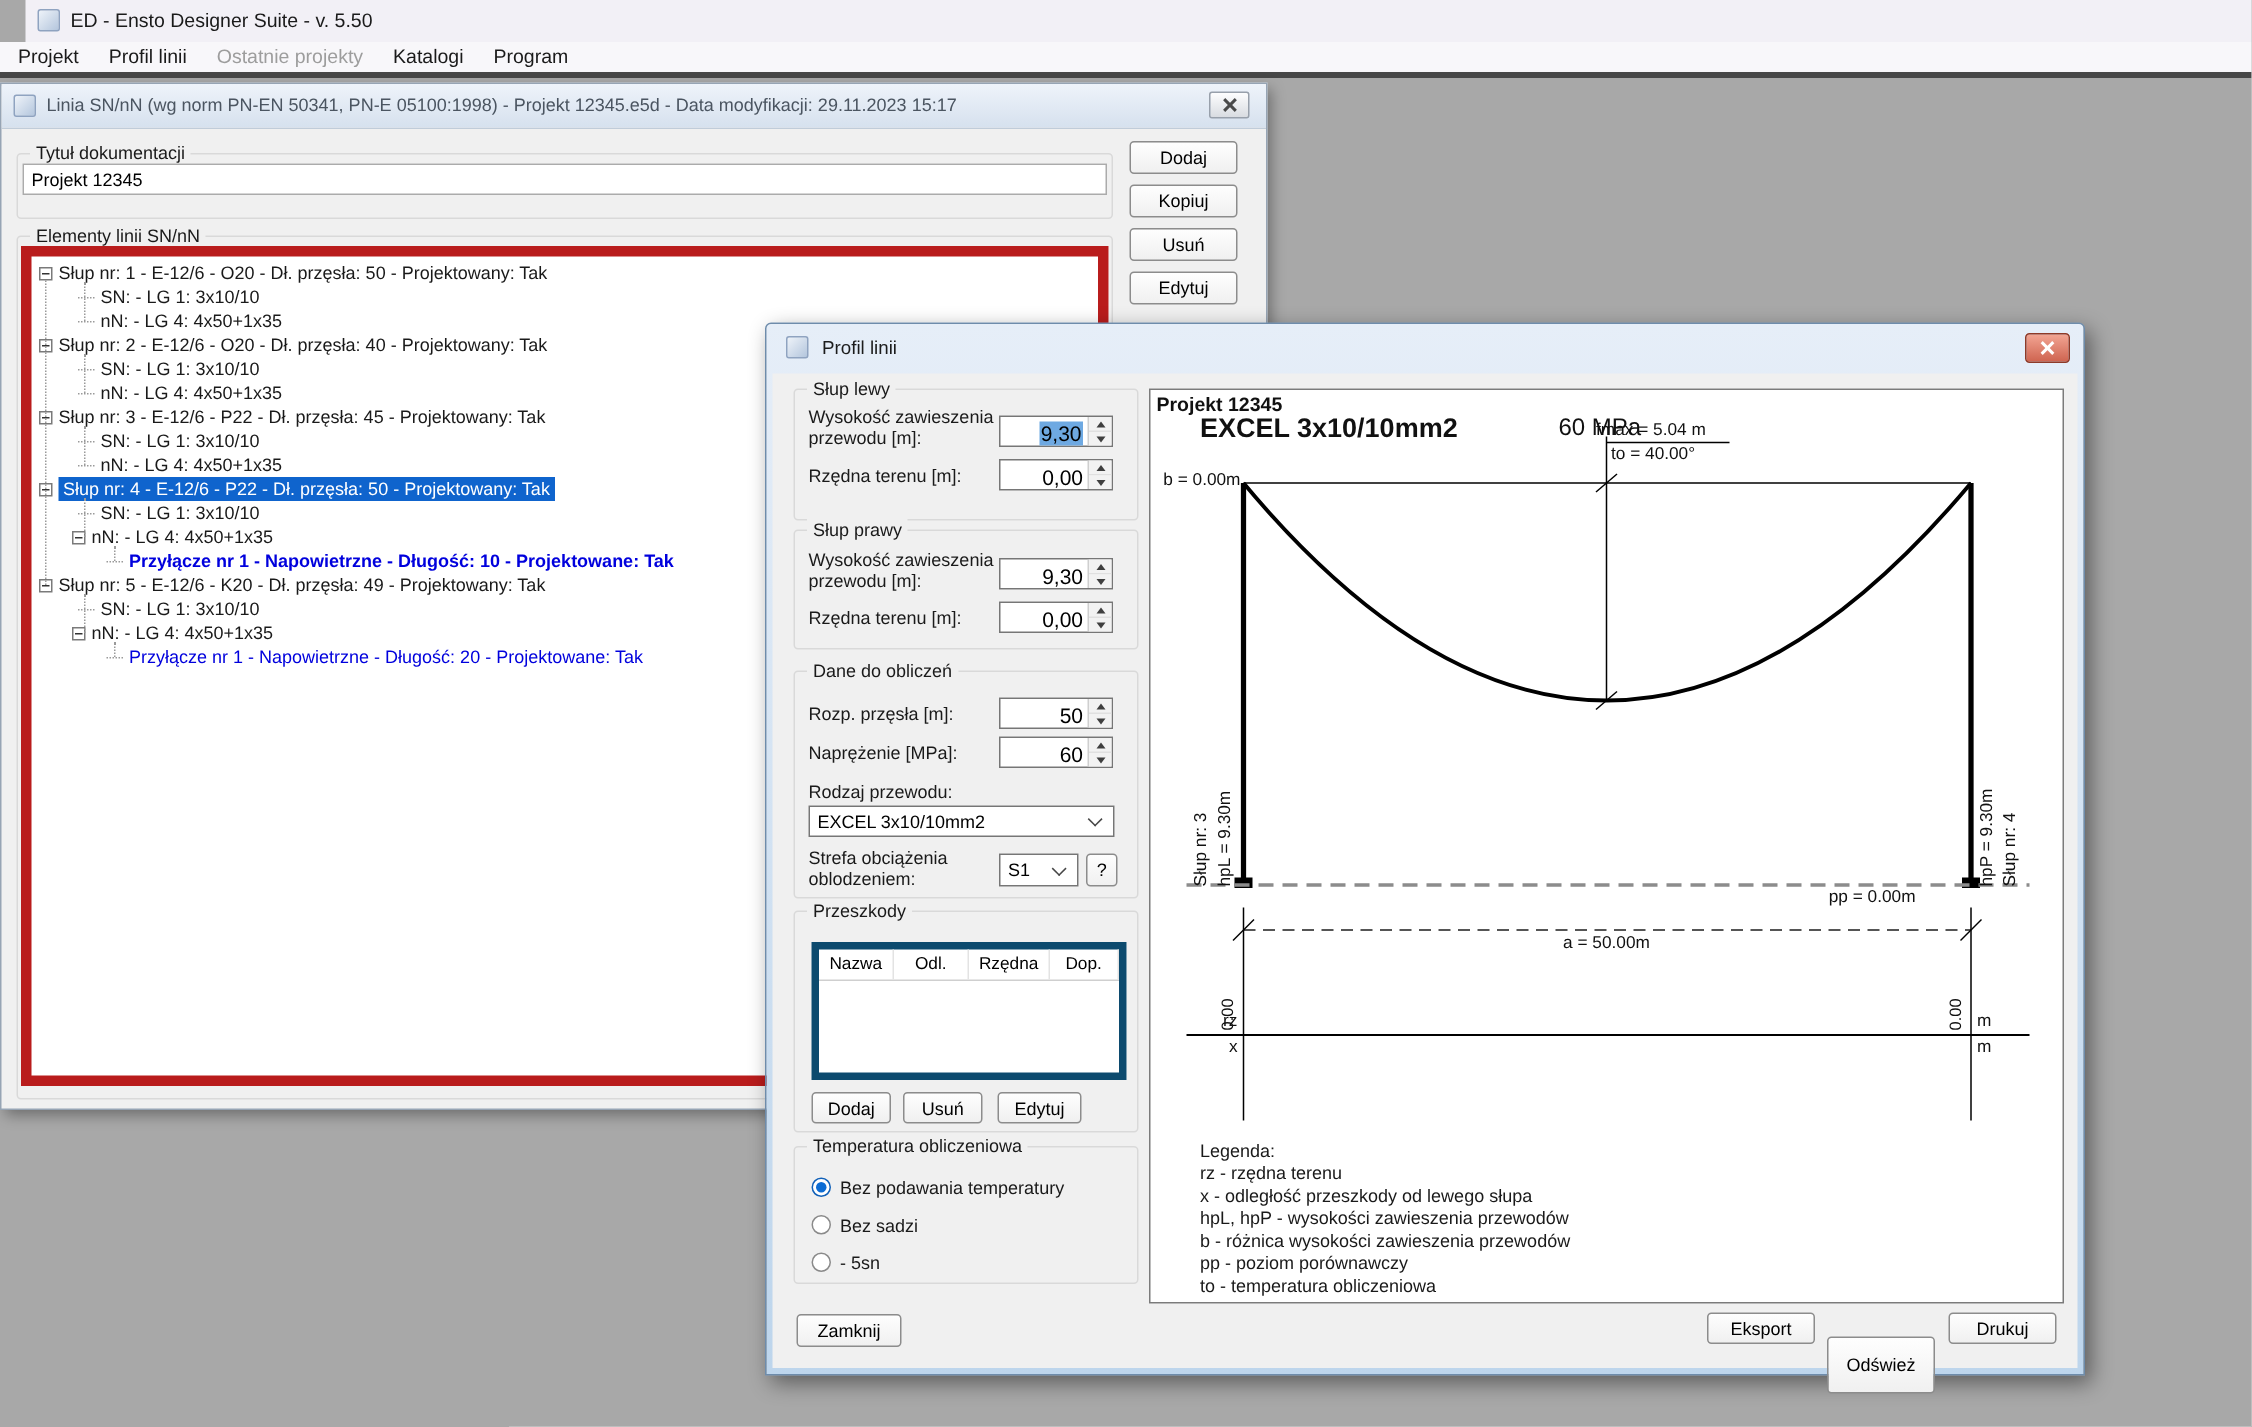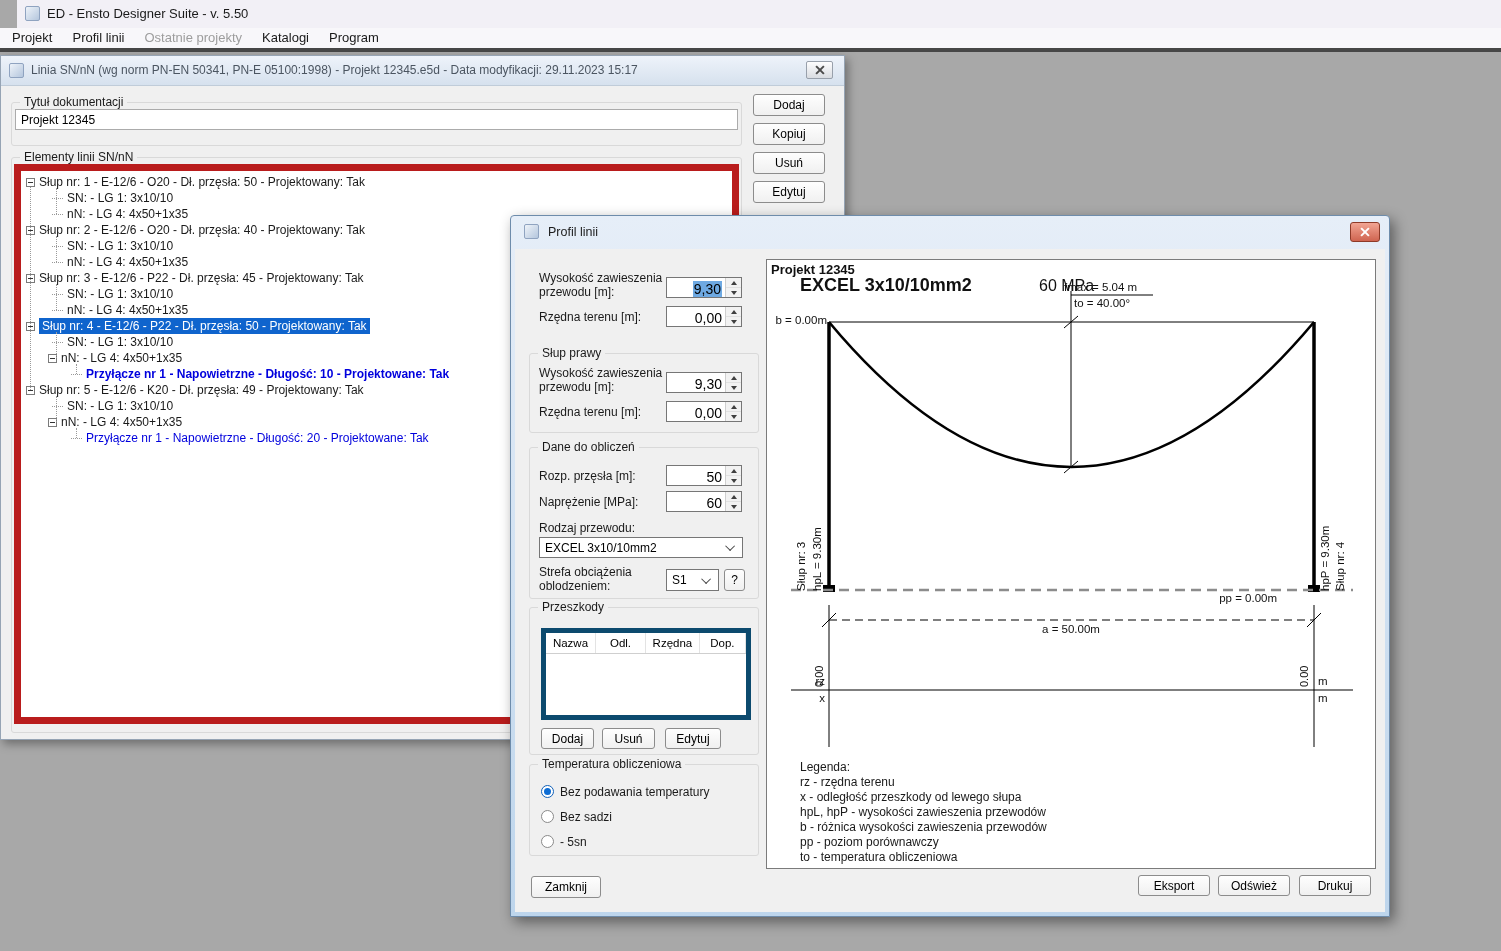--- a/index.html
+++ b/index.html
@@ -205,20 +205,23 @@
       </div>
   </div>
 
   <div id="dlg2">
     <span class="win-icon" style="left:13px;top:8px;"></span>
     <span id="dlg2-title">Profil linii</span>
     <span id="dlg2-close" class="xicon white"></span>
 
     <div id="d2-body">
 
+      <div class="grp" style="left:14px;top:10px;width:230px;height:88px;">
+        <span class="glabel">Słup lewy</span>
+      </div>
       <div class="flabel" style="left:24px;top:22px;width:125px;">Wysokość zawieszenia przewodu [m]:</div>
       <div class="spin" style="left:151px;top:28px;width:76px;height:21px;">
         <div class="sval"><span class="hl">9,30</span></div>
         <div class="sbtns">
             <div class="sarr up"></div>
             <div class="sarr dn"></div>
           </div>
       </div>
       <div class="flabel" style="left:24px;top:61px;">Rzędna terenu [m]:</div>
       <div class="spin" style="left:151px;top:57px;width:76px;height:21px;">
@@ -355,18 +358,18 @@
             <div>x - odległość przeszkody od lewego słupa</div>
             <div>hpL, hpP - wysokości zawieszenia przewodów</div>
             <div>b - różnica wysokości zawieszenia przewodów</div>
             <div>pp - poziom porównawczy</div>
             <div>to - temperatura obliczeniowa</div>
           </div>
       </div>
 
       <div id="footer-btns">
           <div class="btn" style="left: 623px; top: 626px; width: 72px; height: 21px;">Eksport</div>
-          <div class="btn" style="left: 703px; top: 626px; width: 72px; height: 21px;">Odśwież</div>
+          <div class="btn" style="left: 703px; top: 642px; width: 72px; height: 38px;">Odśwież</div>
           <div class="btn" style="left: 784px; top: 626px; width: 72px; height: 21px;">Drukuj</div>
         </div>
     </div>
   </div>
 </div>
 
 </body></html>

